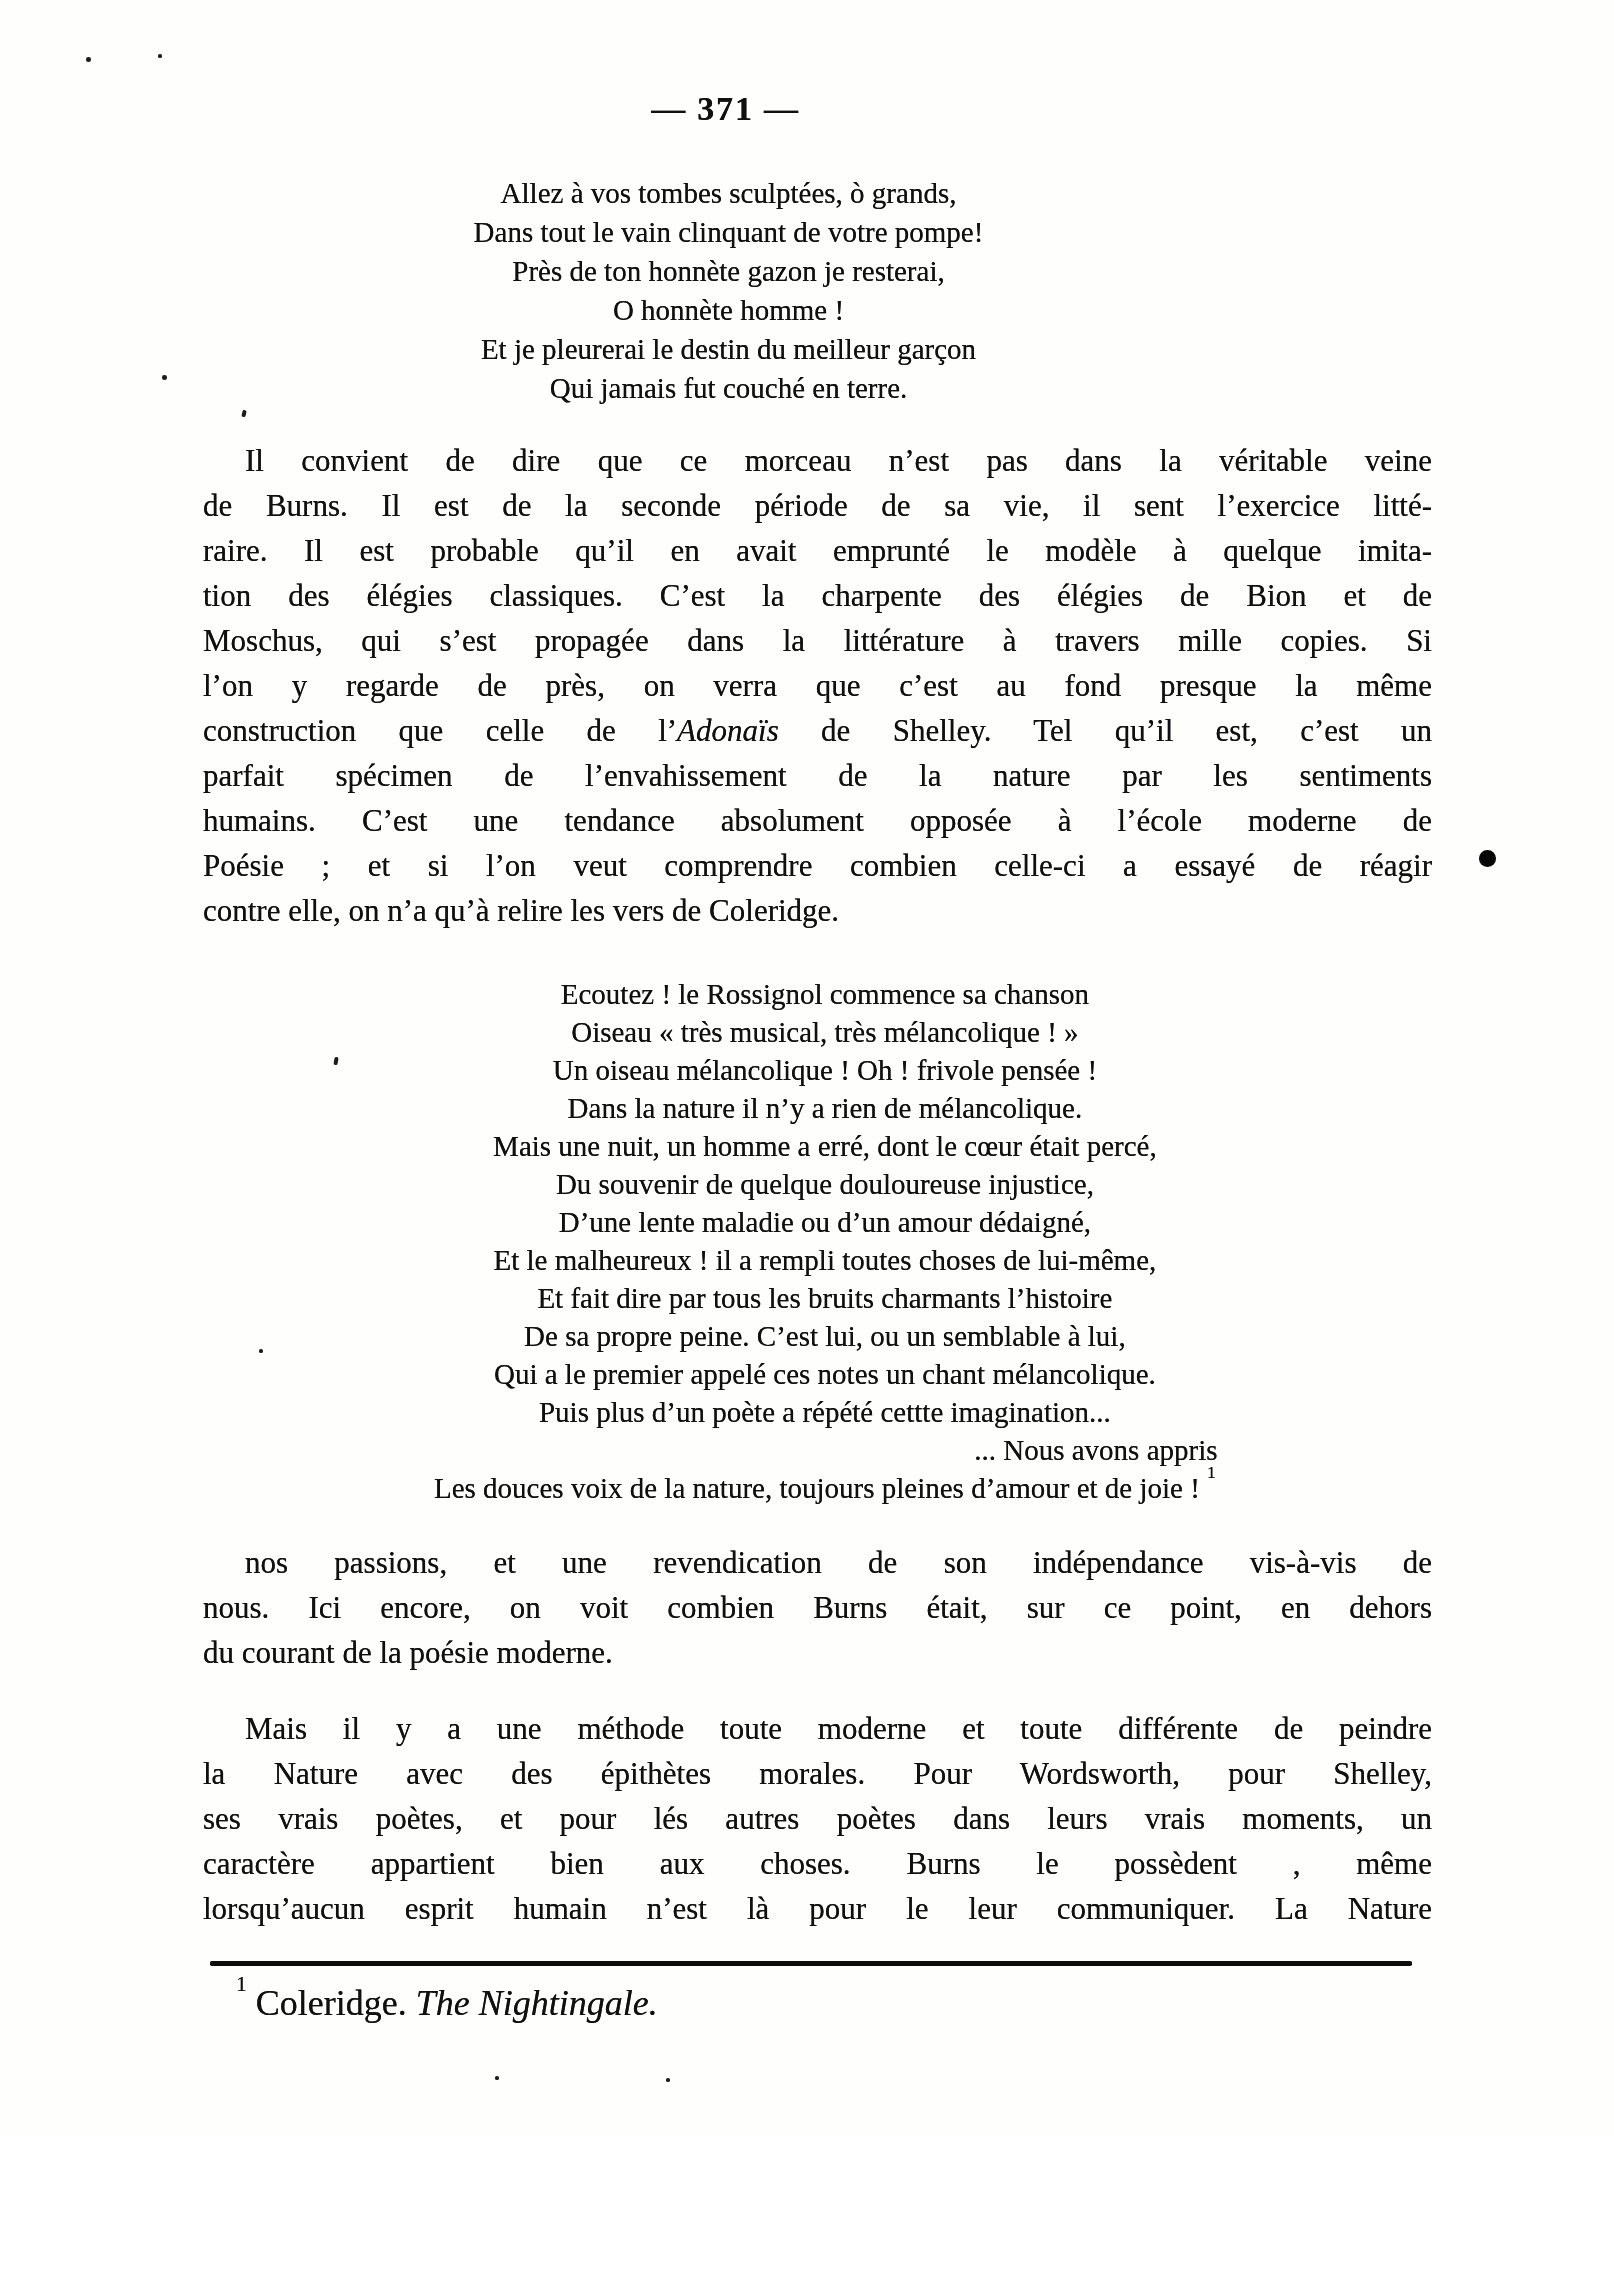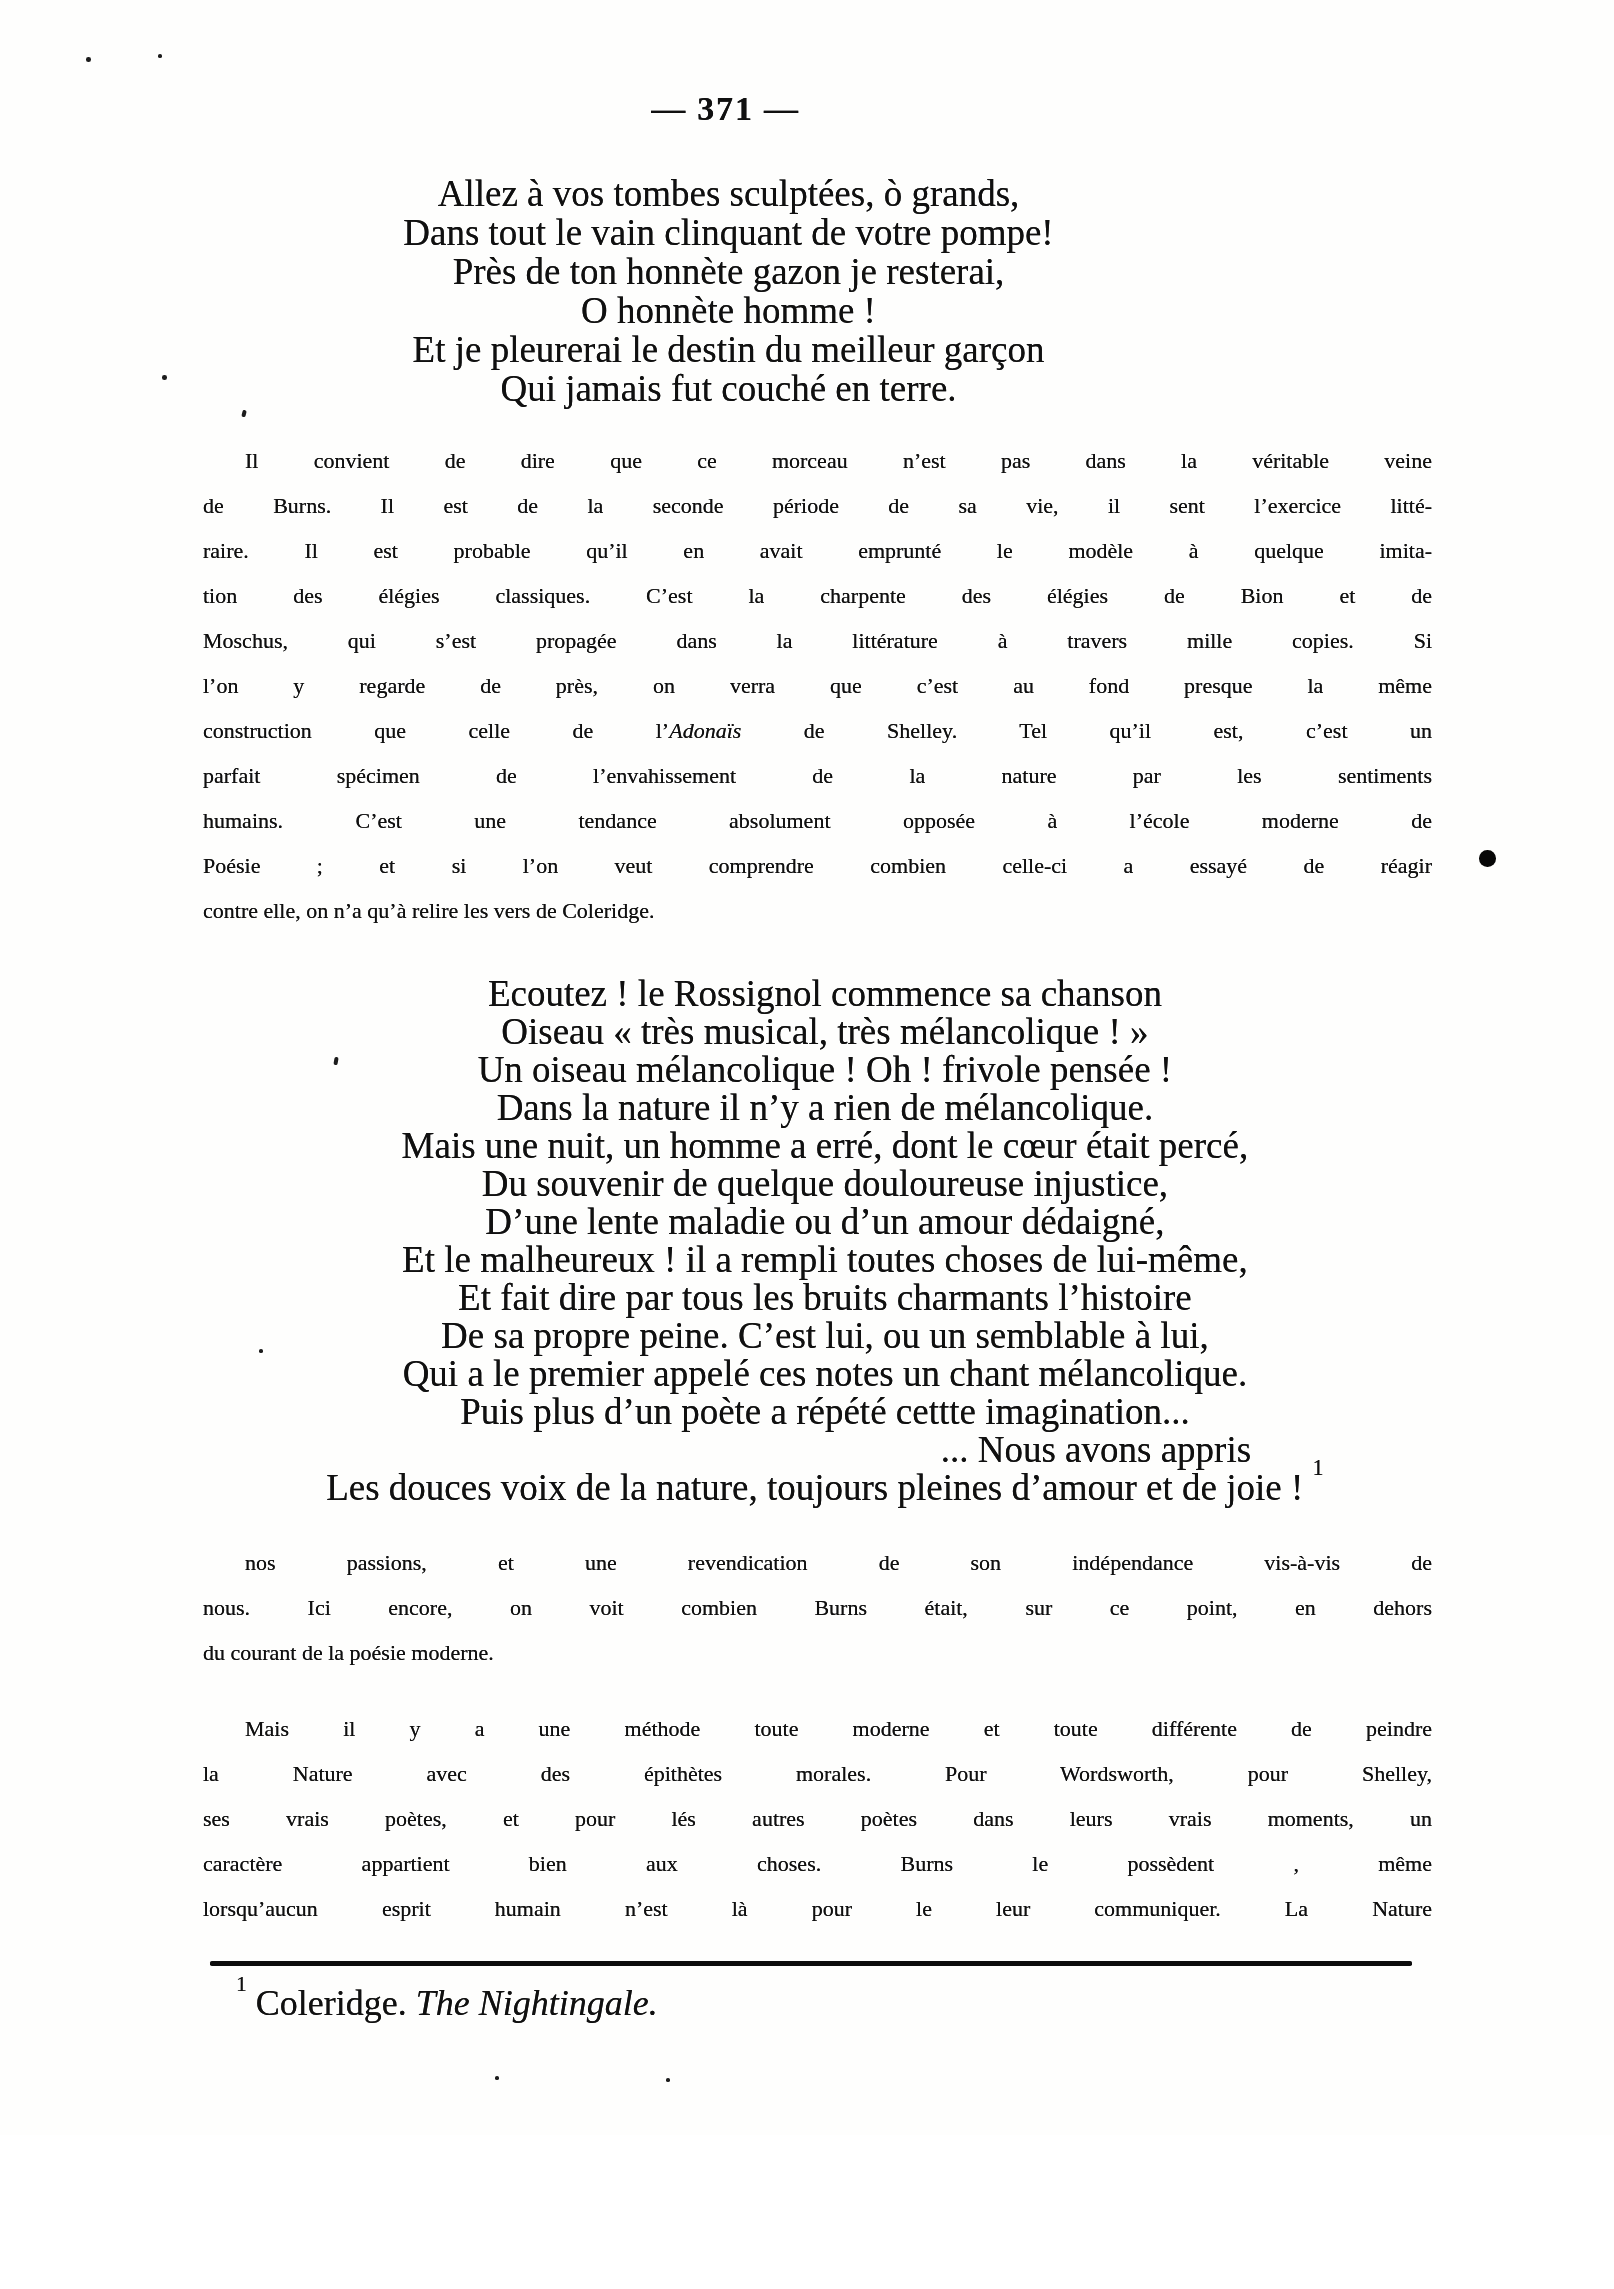--- a/index.html
+++ b/index.html
@@ -15,27 +15,27 @@
   }
   .content{position:absolute;left:203px;top:88px;width:1229px;}
 
   .pageno{
     text-align:center;font-size:34px;line-height:42px;
     letter-spacing:1.8px;transform:translateX(-92px);
     font-weight:bold;
   }
 
   
-  .verse{font-size:37px;}
+  .verse{font-size:29px;}
   .epigraph{margin-top:44px;line-height:39px;text-align:center;transform:translateX(-89px);}
   .poem{margin-top:42px;line-height:38px;text-align:center;transform:translateX(7.4px);}
   .poem .cline:nth-child(13){transform:translateX(271px);}
 
   
-  .para{font-size:22px;line-height:45px;}
+  .para{font-size:31px;line-height:45px;}
   .para1{margin-top:29.5px;}
   .para2{margin-top:33px;}
   .para3{margin-top:31px;}
   .jline{text-align:justify;text-align-last:justify;white-space:nowrap;}
   .jline.plain-last{text-align-last:left;}
   .para .jline:first-child{text-indent:42px;}
 
   sup{font-size:.6em;position:relative;top:-.5em;line-height:0;}
   i{font-style:italic;}
 

